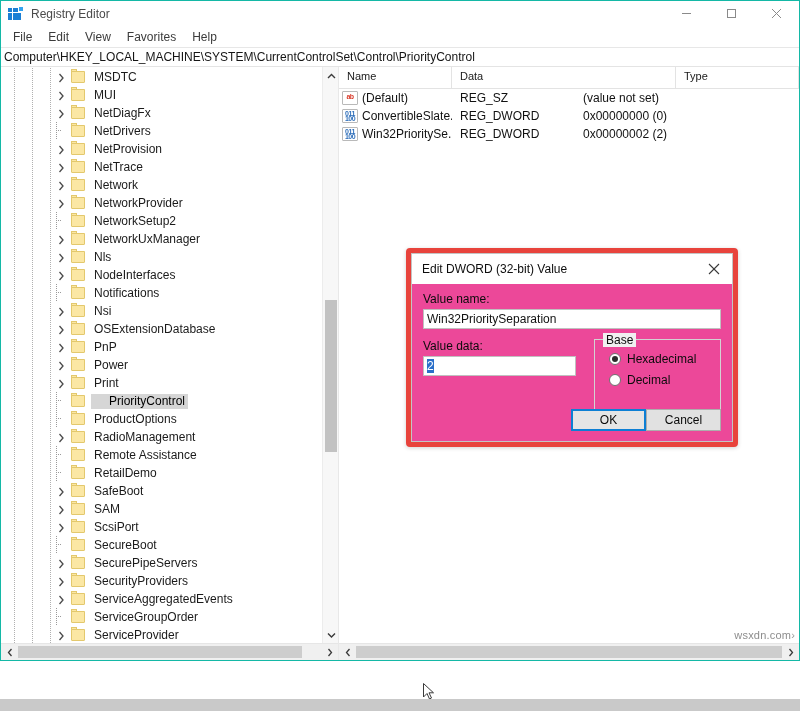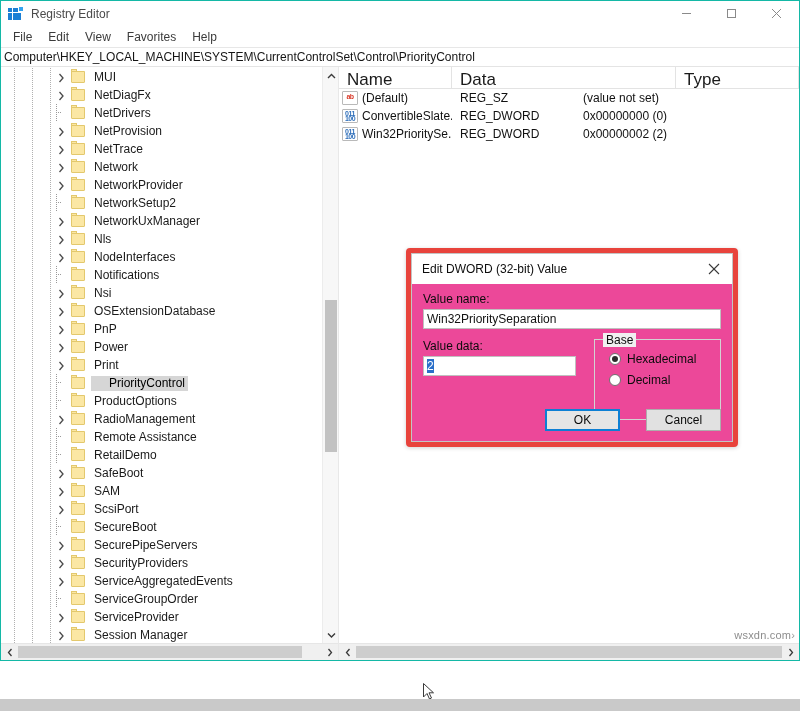--- a/index.html
+++ b/index.html
@@ -295,21 +295,21 @@
   }
   .values-inner { flex: 1 1 auto; display: flex; min-height: 0; }
   .values-body { flex: 1 1 auto; min-width: 0; overflow: hidden; }
   .vheader {
     height: 21px;
     display: flex;
     border-bottom: 1px solid #e3e3e3;
     background: #ffffff;
   }
   .vheader .col {
-    font-size: 17px;
+    font-size: 11px;
     color: #1a1a1a;
     padding: 3px 0 0 8px;
     box-sizing: border-box;
     border-right: 1px solid #e3e3e3;
     white-space: nowrap;
   }
   .col-name { width: 113px; flex: 0 0 113px; }
   .col-type { width: 123px; flex: 0 0 123px; }
   .col-data { flex: 1 1 auto; }
   .vrow {
@@ -474,21 +474,21 @@
     margin-left: 6px;
     font-size: 12px;
     color: #0c0c0c;
     white-space: nowrap;
   }
   .dlg-buttons {
     position: absolute;
     right: 11px;
     bottom: 10px;
     display: flex;
-    gap: 26px;
+    gap: 0;
     border-radius: 7px;
   }
   .btn {
     width: 75px; height: 22px;
     background: #e1e1e1;
     border: 1px solid #adadad;
     box-sizing: border-box;
     font-size: 12px;
     color: #0a0a0a;
     display: flex;
@@ -566,20 +566,37 @@
 
   <div class="addressbar">
     <div class="path">Computer\HKEY_LOCAL_MACHINE\SYSTEM\CurrentControlSet\Control\PriorityControl</div>
   </div>
 
   <div class="content">
 
     <div class="tree-pane">
       <div class="tree-scroll-area">
         <div class="tree" id="tree-list">
+            <div class="tree-row">
+              <div class="indent">
+                <div class="guide g1"></div>
+                <div class="guide g2"></div>
+                <div class="guide g3"></div>
+              </div>
+              <div class="chev">
+                <svg width="7" height="10" viewBox="0 0 7 10">
+                  <polyline points="1.5,1 5,5 1.5,9" fill="none" stroke="#4a4a4a" stroke-width="1.3"></polyline>
+                </svg>
+              </div>
+              <div class="folder">
+                <div class="tab"></div>
+                <div class="body"></div>
+              </div>
+              <div class="node-label">MSDTC</div>
+            </div>
             <div class="tree-row">
               <div class="indent">
                 <div class="guide g1"></div>
                 <div class="guide g2"></div>
                 <div class="guide g3"></div>
               </div>
               <div class="chev">
                 <svg width="7" height="10" viewBox="0 0 7 10">
                   <polyline points="1.5,1 5,5 1.5,9" fill="none" stroke="#4a4a4a" stroke-width="1.3"></polyline>
                 </svg>

